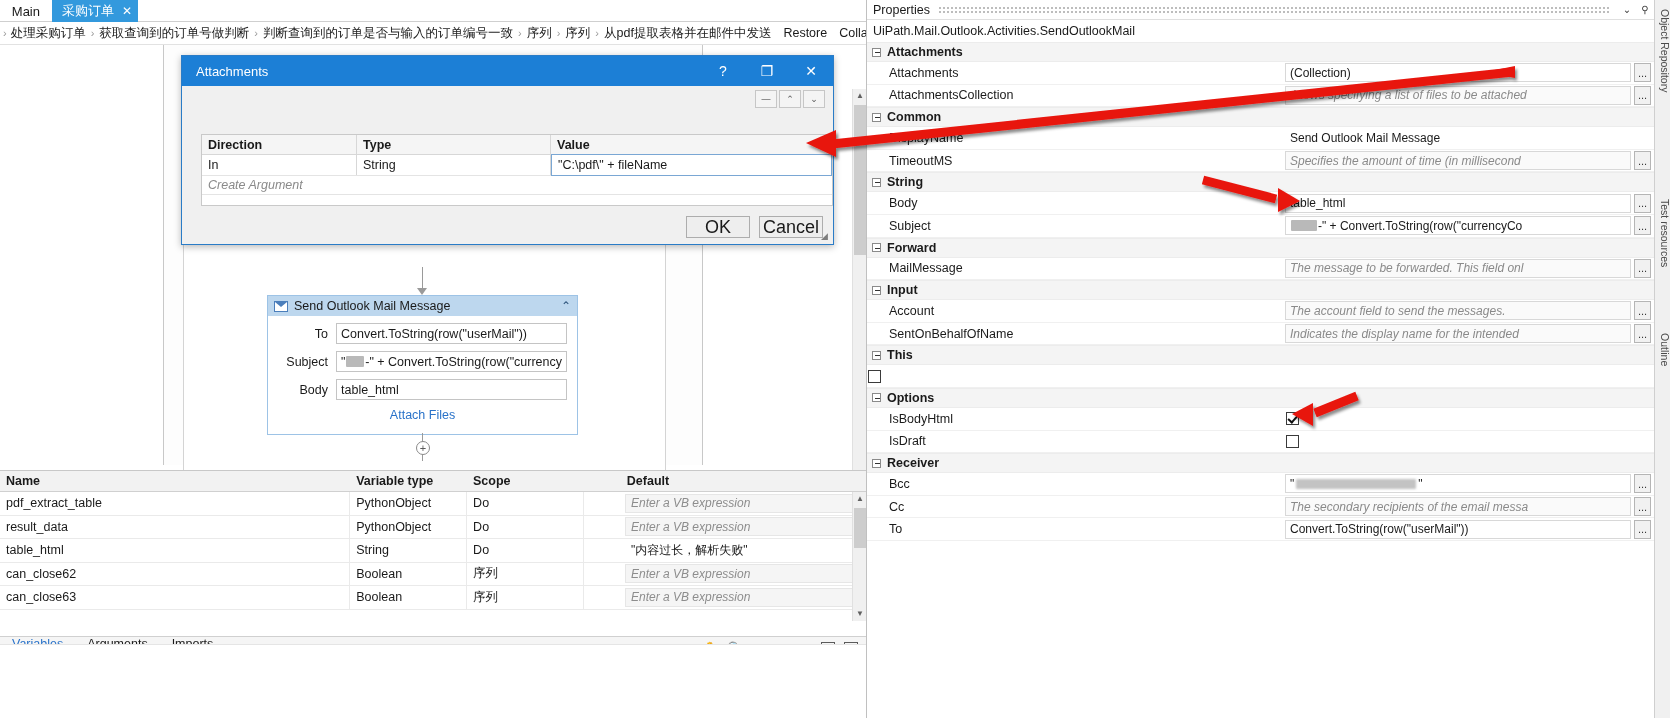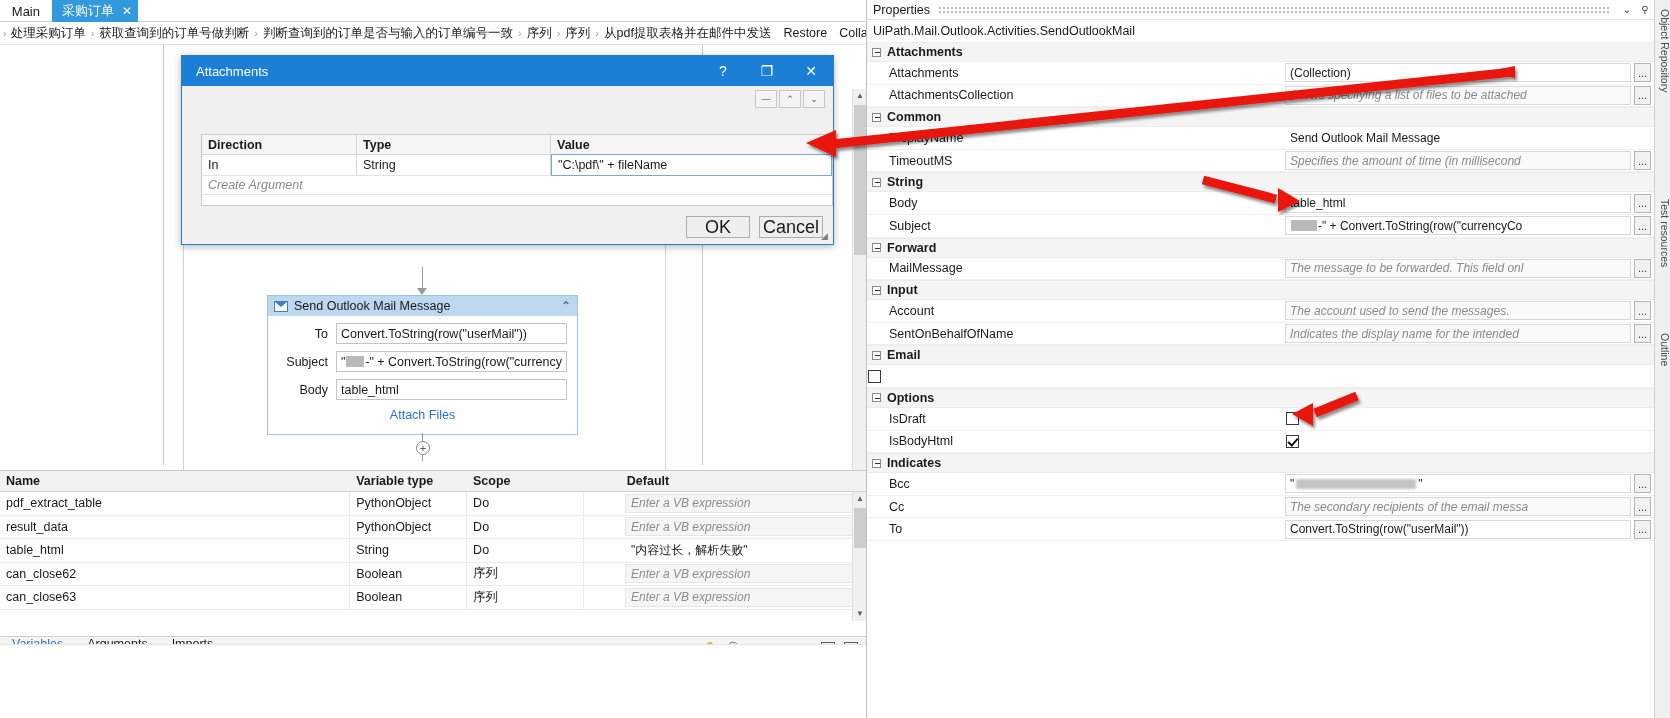--- a/index.html
+++ b/index.html
@@ -651,59 +651,59 @@
             <span class="ellipsis-btn">...</span>
           </div>
         </div>
         <div class="grp">
           <span class="expander"></span>
           <span>Input</span>
         </div>
         <div class="prow">
           <div class="pname">Account</div>
           <div class="pval">
-            <div class="pbox ph">The account used to send the messages.</div>
+            <div class="pbox ph">The account field to send the messages.</div>
             <span class="ellipsis-btn">...</span>
           </div>
         </div>
         <div class="prow">
           <div class="pname">SentOnBehalfOfName</div>
           <div class="pval">
             <div class="pbox ph">Indicates the display name for the intended</div>
             <span class="ellipsis-btn">...</span>
           </div>
         </div>
         <div class="grp">
           <span class="expander"></span>
-          <span>Email</span>
+          <span>This</span>
         </div>
         <div class="prow">
           <div class="pval">
             <span class="chk"></span>
           </div>
         </div>
         <div class="grp">
           <span class="expander"></span>
           <span>Options</span>
         </div>
         <div class="prow">
+          <div class="pname">IsBodyHtml</div>
+          <div class="pval">
+            <span class="chk checked"></span>
+          </div>
+        </div>
+        <div class="prow">
           <div class="pname">IsDraft</div>
           <div class="pval">
             <span class="chk"></span>
-          </div>
-        </div>
-        <div class="prow">
-          <div class="pname">IsBodyHtml</div>
-          <div class="pval">
-            <span class="chk checked"></span>
           </div>
         </div>
         <div class="grp">
           <span class="expander"></span>
-          <span>Indicates</span>
+          <span>Receiver</span>
         </div>
         <div class="prow">
           <div class="pname">Bcc</div>
           <div class="pval">
             <div class="pbox">
               <span>"</span>
               <span class="redact-long"></span>
               <span>"</span>
             </div>
             <span class="ellipsis-btn">...</span>

